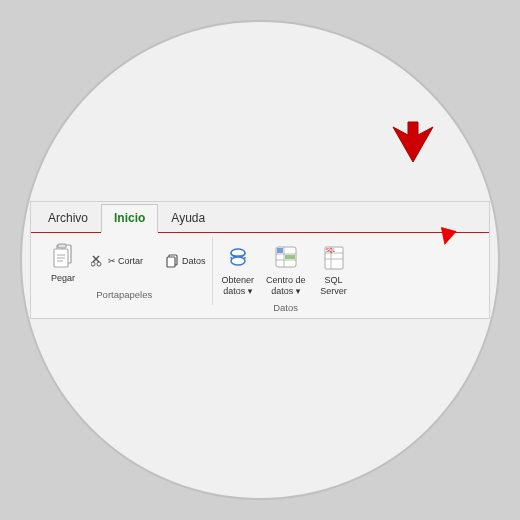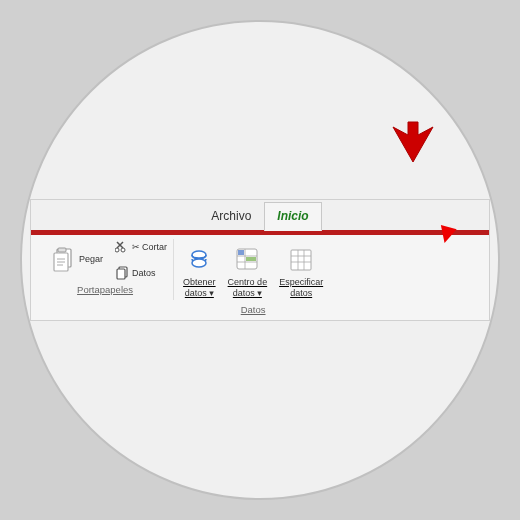--- a/index.html
+++ b/index.html
@@ -31,43 +31,41 @@
       width: 460px;
       background: #f5f5f5;
       border: 1px solid #d0d0d0;
       position: relative;
     }
 
     
     .tab-bar {
       display: flex;
       background: #f0f0f0;
-      border-bottom: 5px solid #b91c1c;
+      border-bottom: 1px solid #b91c1c;
       padding: 0 4px;
-      justify-content: center;
     }
 
     .tab {
       padding: 6px 12px;
       font-size: 12px;
       cursor: pointer;
       color: #333;
       border: 1px solid transparent;
       margin-top: 2px;
     }
 
     .tab.active {
       background: #f5f5f5;
       border-color: #c8c8c8 #c8c8c8 transparent #c8c8c8;
       border-bottom: 1px solid #f5f5f5;
       color: #1e7e1e;
       font-weight: 600;
       margin-bottom: -1px;
       z-index: 1;
-      font-style: italic;
     }
 
     
     .ribbon {
       background: #f5f5f5;
       padding: 4px 6px 0 6px;
       display: flex;
       align-items: flex-start;
       gap: 0;
     }
@@ -91,35 +89,33 @@
       flex: 1;
       align-items: flex-end;
     }
 
     .ribbon-group-label {
       text-align: center;
       font-size: 9.5px;
       color: #666;
       padding-top: 3px;
       padding-bottom: 1px;
-      text-decoration: underline;
     }
 
     .ribbon-btn {
       display: flex;
       flex-direction: column;
       align-items: center;
       justify-content: flex-end;
       padding: 3px 4px 2px;
       cursor: pointer;
       border: 1px solid transparent;
       border-radius: 2px;
       min-width: 40px;
       background: transparent;
-      text-decoration: underline;
     }
 
     .ribbon-btn-icon {
       width: 32px;
       height: 32px;
       display: flex;
       align-items: center;
       justify-content: center;
       margin-bottom: 2px;
     }
@@ -133,31 +129,30 @@
     }
 
     
     .portapapeles-group .ribbon-group-items {
       flex-direction: column;
       gap: 0;
     }
 
     .paste-btn {
       display: flex;
-      flex-direction: row;
+      flex-direction: column;
       align-items: center;
       padding: 2px 6px;
       cursor: pointer;
       justify-content: space-between;
     }
 
     .small-btns {
       display: flex;
-      flex-direction: column;
-      gap: 10px;
+      gap: 18px;
     }
 
     .small-btn {
       display: flex;
       align-items: center;
       gap: 3px;
       font-size: 9px;
       color: #333;
       cursor: pointer;
       padding: 1px 2px;
@@ -191,20 +186,21 @@
 <body>
 
 <div class="circle-container">
   <div class="ribbon-window">
 
     <div class="red-arrow">▼</div>
 
     <div class="tab-bar">
       <div class="tab">Archivo</div>
       <div class="tab active">Inicio</div>
+      <div class="tab">Ayuda</div>
     </div>
 
     <div class="ribbon">
 
       <div class="ribbon-group portapapeles-group">
         <div class="ribbon-group-items">
           <div style="display:flex; gap:4px; align-items:center;">
 
             <div class="paste-btn">
               <div class="ribbon-btn-icon">
@@ -266,33 +262,33 @@
                 <line x1="4" y1="11" x2="24" y2="11" stroke="#aaa" stroke-width="0.8"></line>
                 <line x1="4" y1="17" x2="24" y2="17" stroke="#aaa" stroke-width="0.8"></line>
                 <line x1="12" y1="4" x2="12" y2="24" stroke="#aaa" stroke-width="0.8"></line>
                 <rect x="5" y="5" width="6" height="5" fill="#4472c4" opacity="0.7"></rect>
                 <rect x="13" y="12" width="10" height="4" fill="#70ad47" opacity="0.7"></rect>
               </svg>
             </div>
             <span class="ribbon-btn-label">Centro de<br>datos ▾</span>
           </div>
 
-
           <div class="ribbon-btn">
             <div class="ribbon-btn-icon">
               <svg class="icon-svg" viewBox="0 0 28 28" fill="none">
-                <rect x="4" y="5" width="20" height="20" rx="1" fill="white" stroke="#aaa" stroke-width="1"></rect>
-                <line x1="4" y1="11" x2="24" y2="11" stroke="#aaa" stroke-width="0.8"></line>
-                <line x1="4" y1="17" x2="24" y2="17" stroke="#aaa" stroke-width="0.8"></line>
-                <line x1="11" y1="5" x2="11" y2="25" stroke="#aaa" stroke-width="0.8"></line>
-                <line x1="17" y1="5" x2="17" y2="25" stroke="#aaa" stroke-width="0.8"></line>
+                <rect x="5" y="4" width="18" height="22" rx="1" fill="white" stroke="#aaa" stroke-width="1"></rect>
+                <line x1="5" y1="10" x2="23" y2="10" stroke="#aaa" stroke-width="0.8"></line>
+                <line x1="5" y1="16" x2="23" y2="16" stroke="#aaa" stroke-width="0.8"></line>
+                <line x1="11" y1="4" x2="11" y2="26" stroke="#aaa" stroke-width="0.8"></line>
+                <text x="6" y="9" font-size="4.5" fill="#c00">SQL</text>
               </svg>
             </div>
-            <span class="ribbon-btn-label">Especificar<br>datos</span>
+            <span class="ribbon-btn-label">SQL<br>Server</span>
           </div>
+
 
 
 
         </div>
         <div class="ribbon-group-label">Datos</div>
       </div>
 
     </div>
 
   </div>

